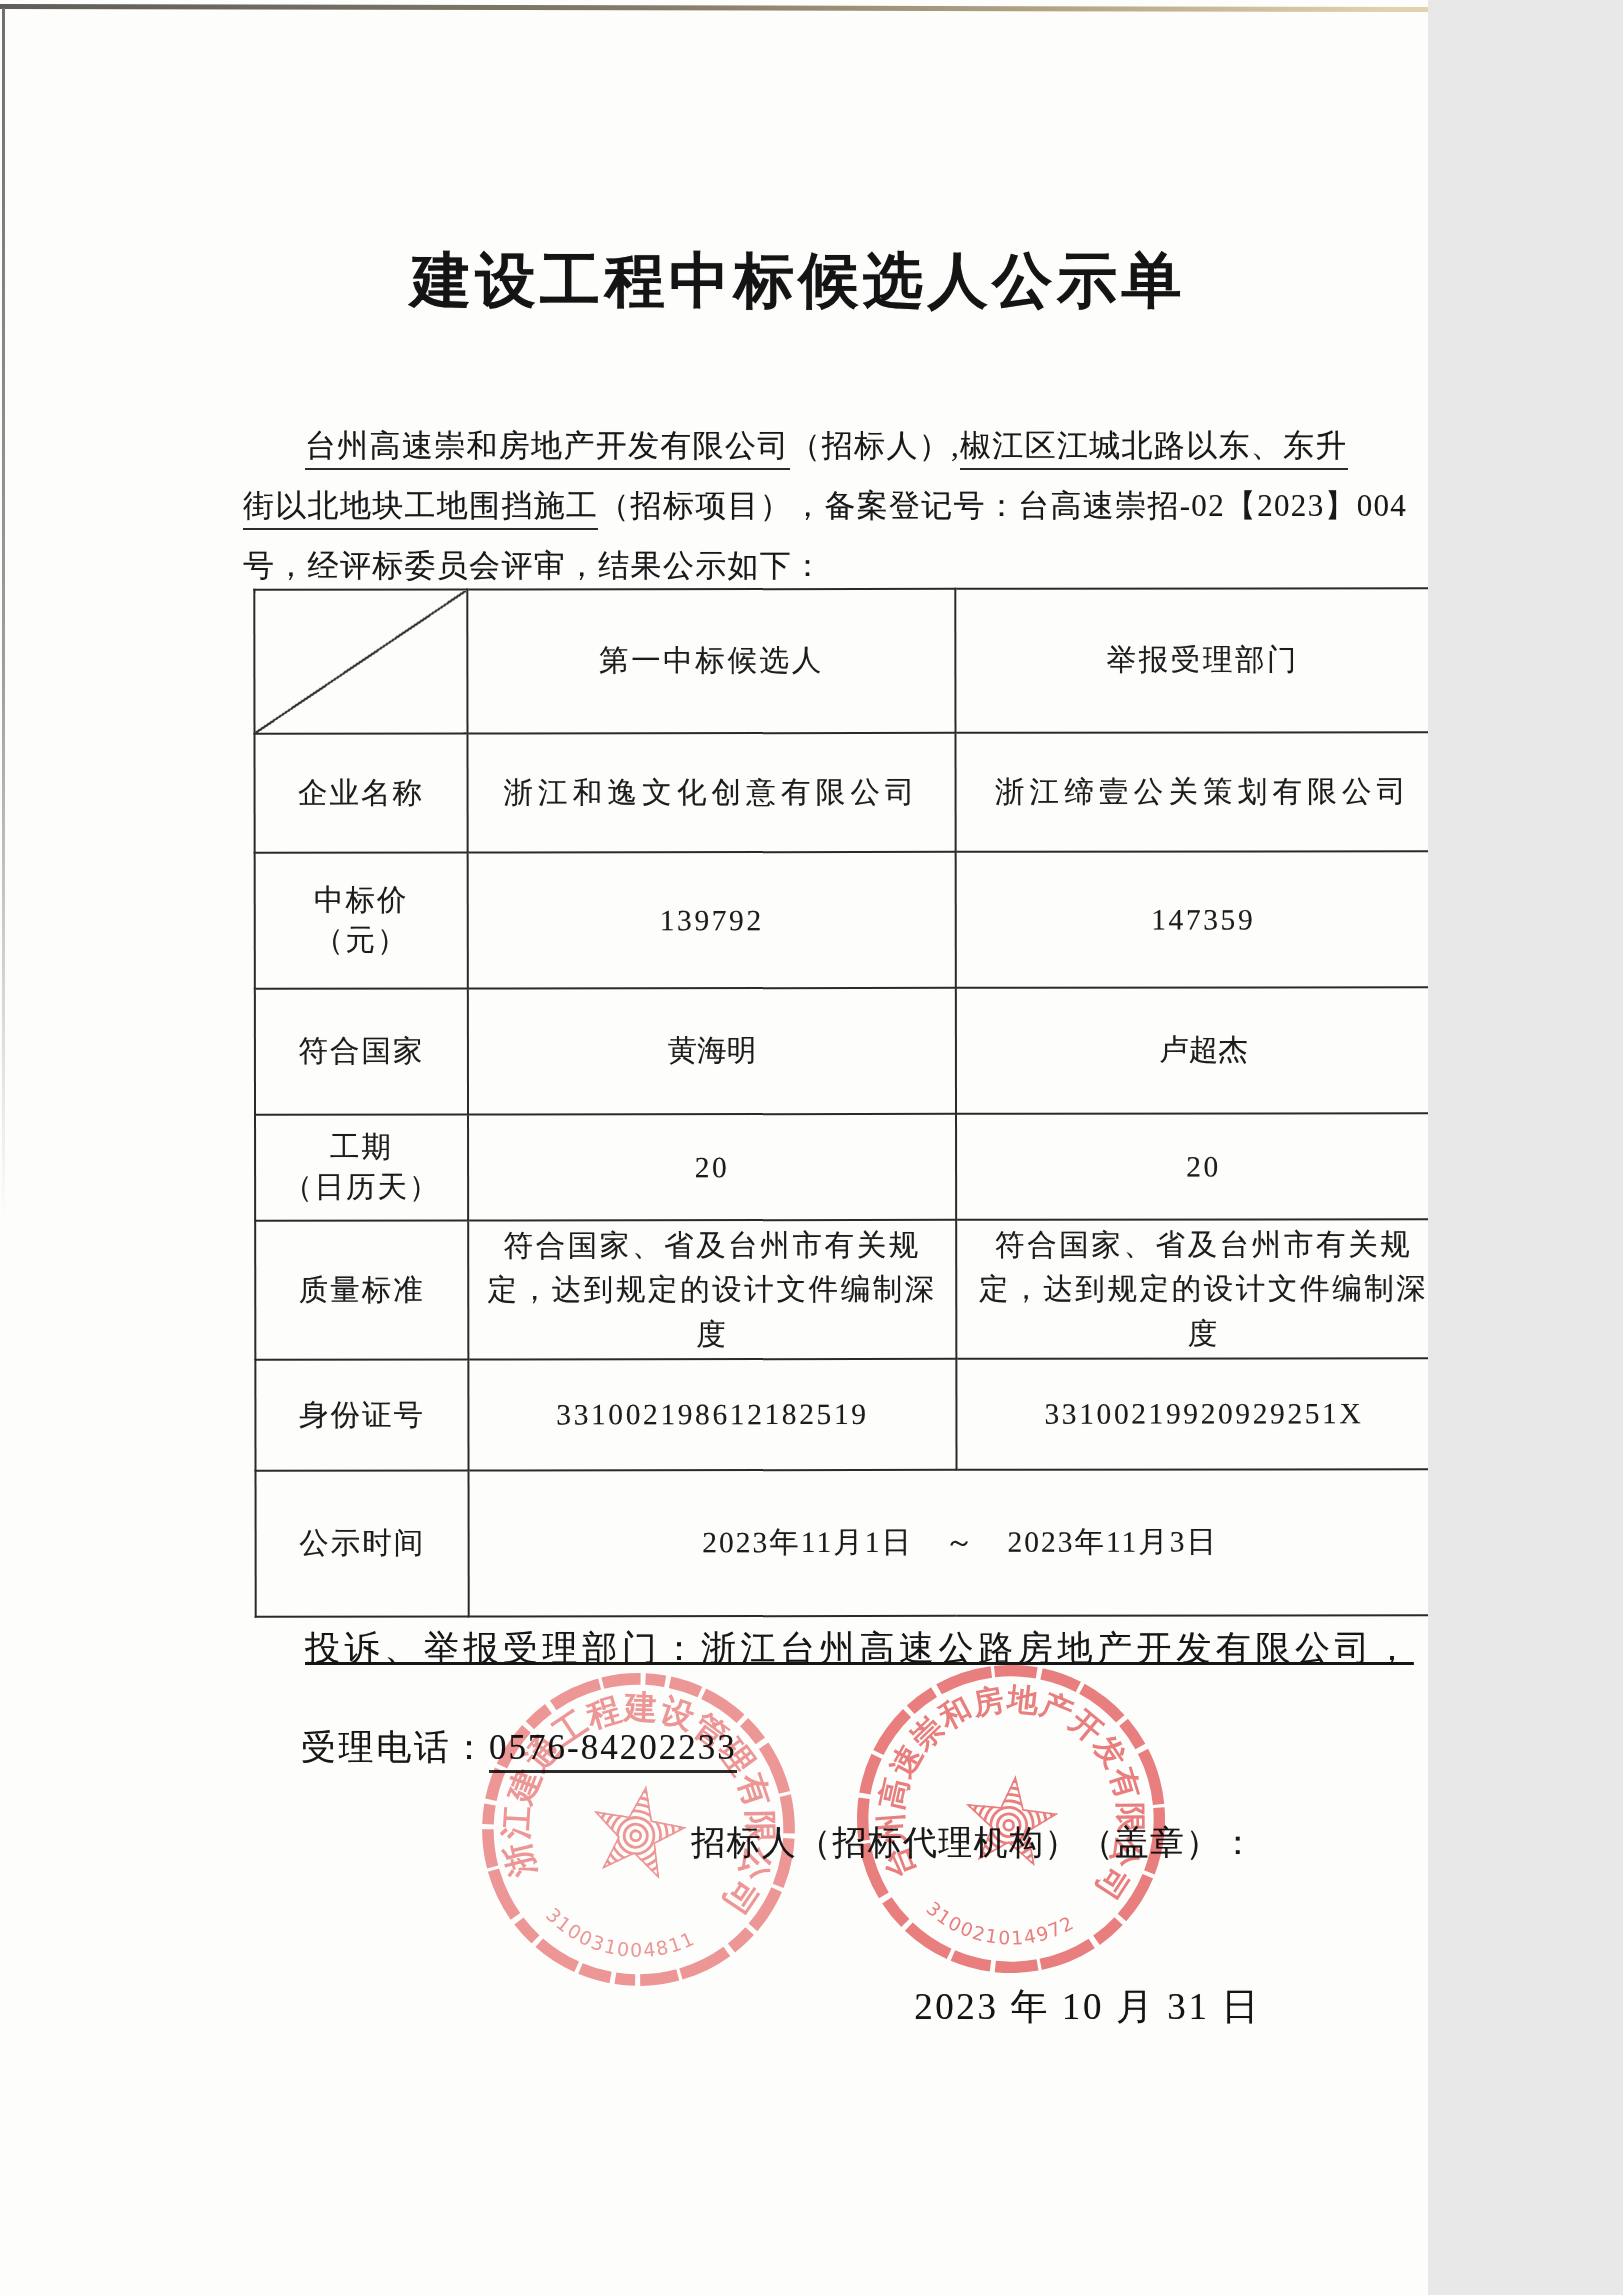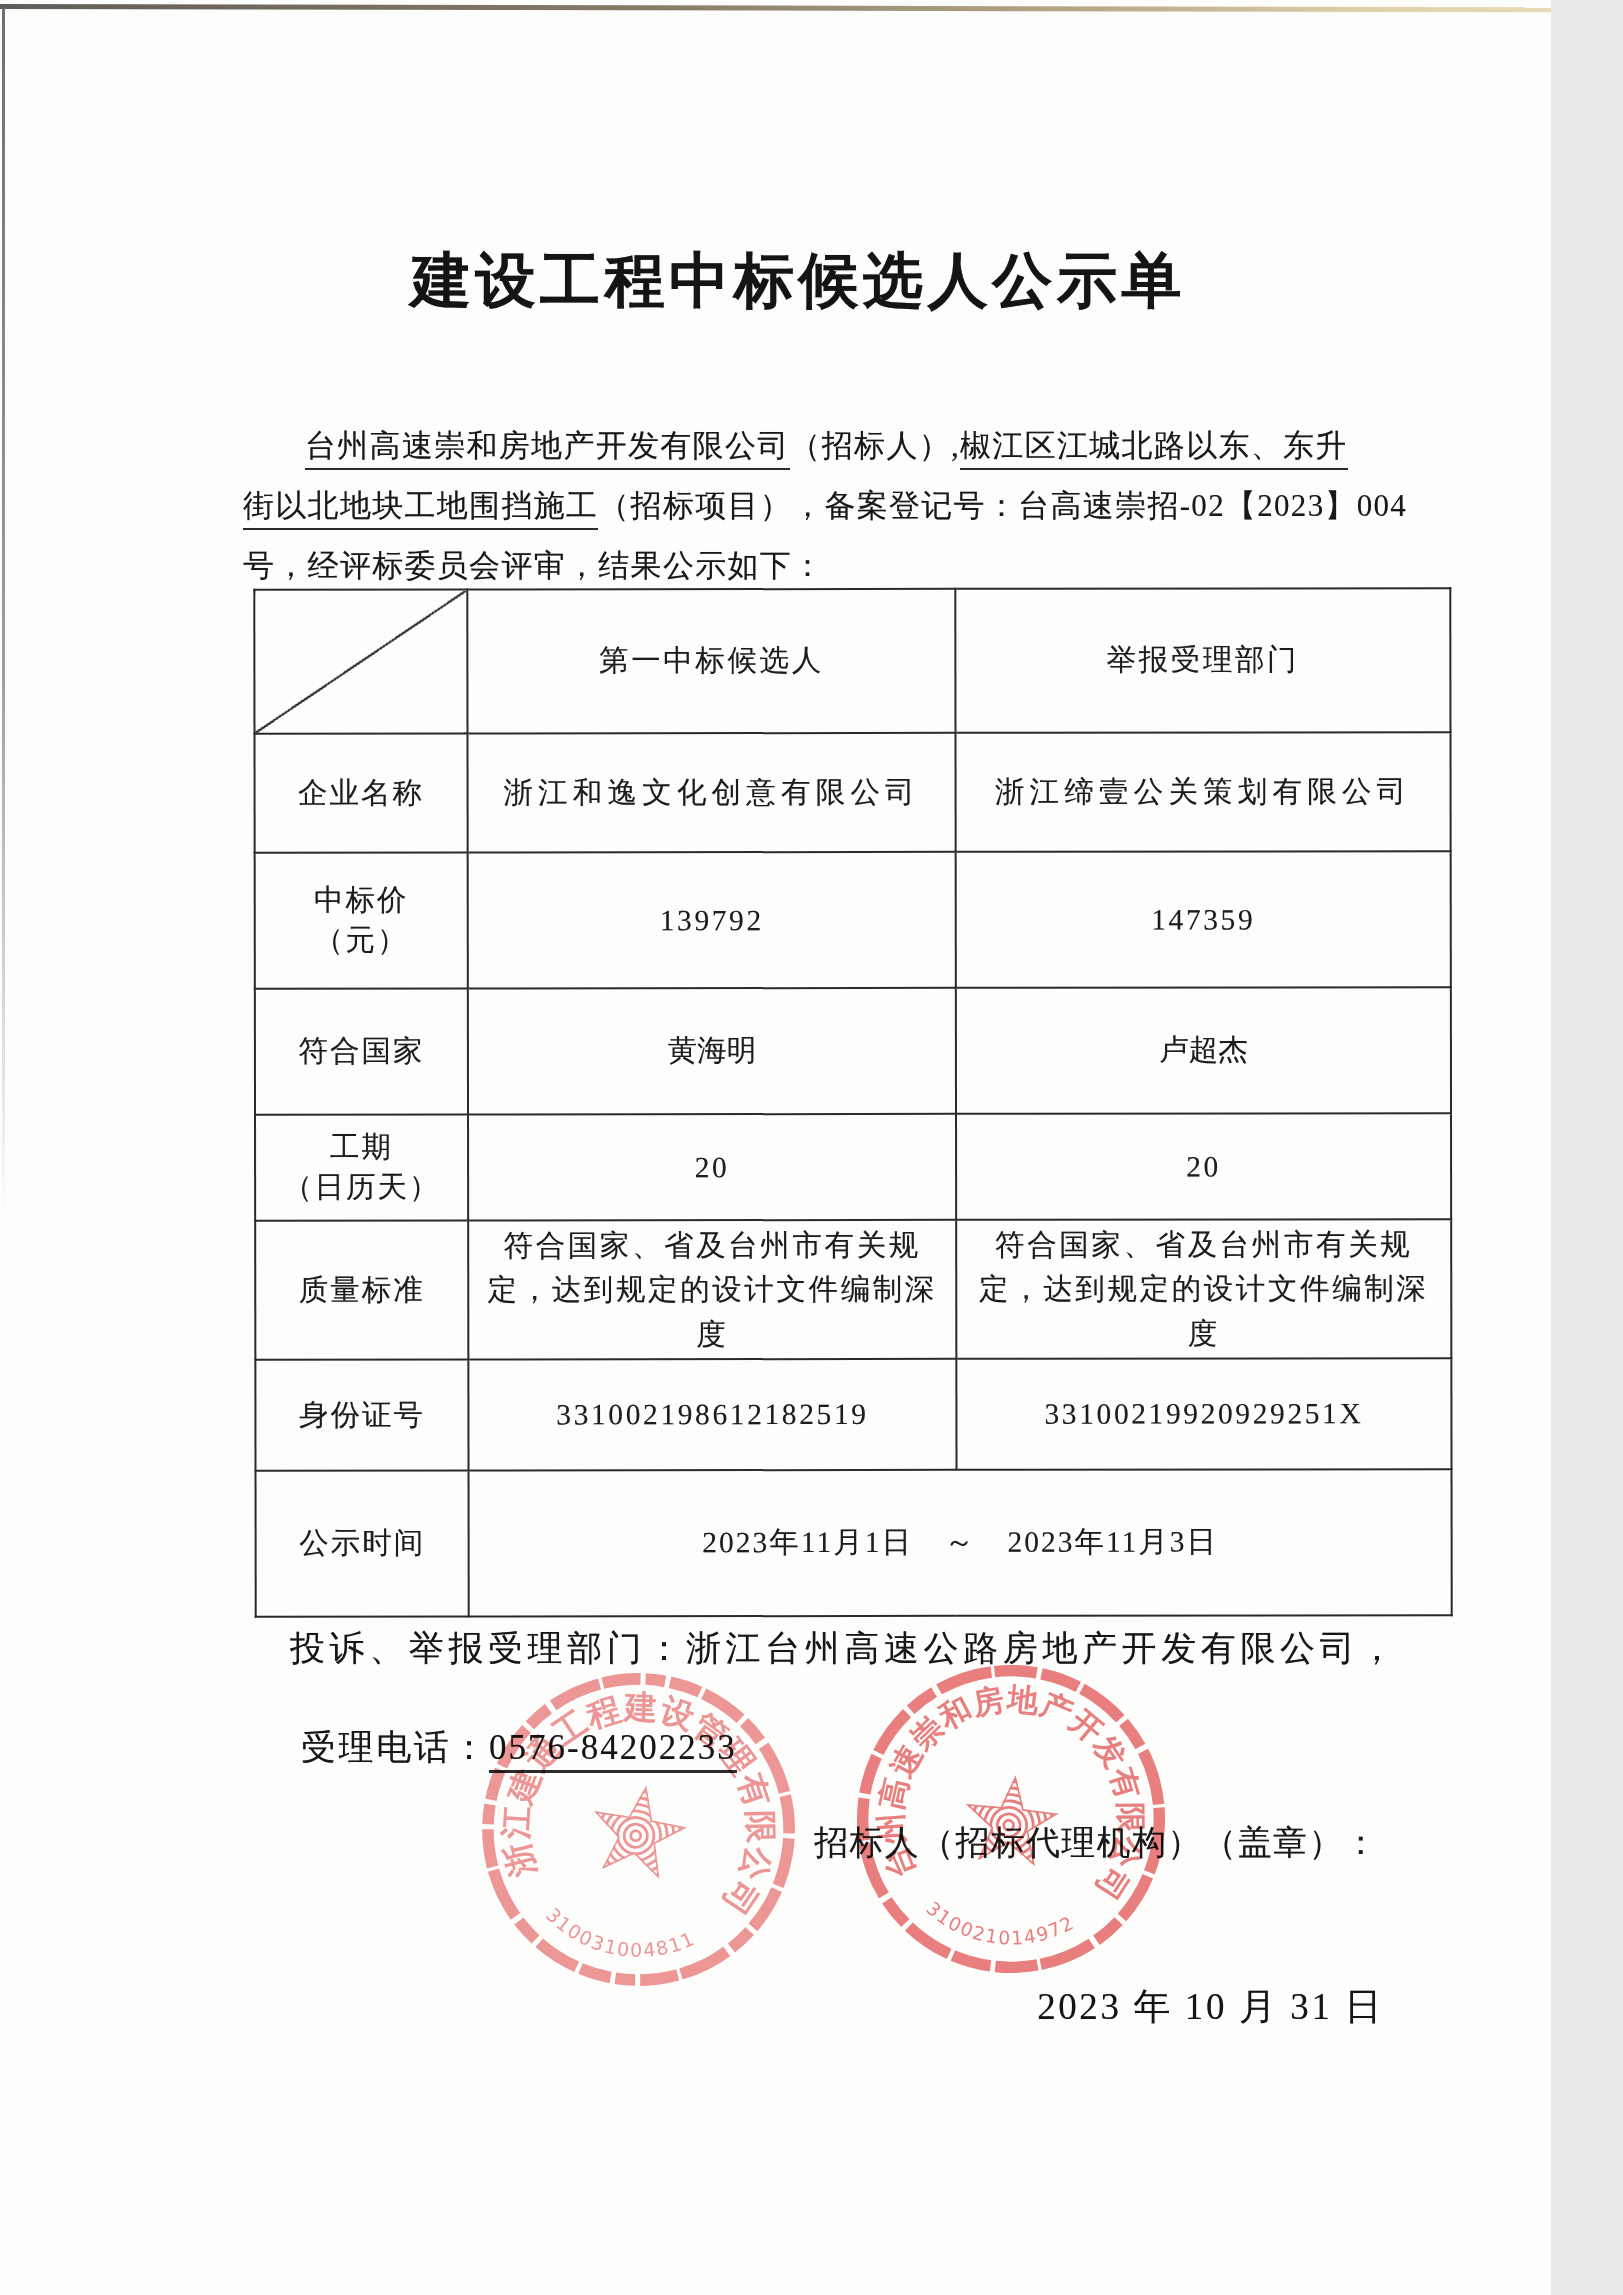--- a/index.html
+++ b/index.html
@@ -1,18 +1,18 @@
 <!DOCTYPE html>
 <html style="font-size:10.5px"><head>
 <meta charset="utf-8">
 <style>
   html,body{margin:0;padding:0;background:#e8e8e8;}
   .page{
     position:relative;
-    width:1551px;height:2295px;
+    width:1428px;height:2295px;
     background:#fdfdfc;
     overflow:hidden;
     font-family:"Liberation Serif","DejaVu Serif",serif;
     color:#1d1d1d;
   }
   
   .scan-top-edge{
     position:absolute;left:0;top:3.9px;width:1623px;height:5.2px;
     background:linear-gradient(to right,#45413c,#6f6450 40%,#a5956f 65%,#d9c99d 85%,#e6d8b0);
     transform:rotate(0.12deg);transform-origin:left center;opacity:.85;
@@ -53,23 +53,23 @@
         rgba(0,0,0,0) 49.55%, #2a2a2a 49.55%, #2a2a2a 50.45%, rgba(0,0,0,0) 50.45%);
   }
   .col-header{font-size:27px;letter-spacing:2.6px;}
   .row-label{white-space:pre-line;letter-spacing:2px;line-height:1.35;}
   .company{letter-spacing:5.2px;}
   .num-val{letter-spacing:2.6px;}
   .quality{font-size:29px;letter-spacing:2.6px;line-height:1.5;border-radius:9px;}
   .period-val{letter-spacing:2px;font-size:30px;}
   
   .complaint-line{
-    position:absolute;left:290px;top:1625px;
+    position:absolute;left:305px;top:1625px;
     font-size:35px;letter-spacing:4.6px;color:#161616;
-    text-shadow:0 0 0.7px rgba(0,0,0,.4);white-space:nowrap;
+    text-shadow:0 0 0.7px rgba(0,0,0,.4);white-space:nowrap;text-decoration:underline;
   }
   .phone-line{
     position:absolute;left:301px;top:1724px;
     font-size:35px;letter-spacing:2.6px;color:#161616;
     text-shadow:0 0 0.7px rgba(0,0,0,.4);white-space:nowrap;
   }
   .phone-number{border-bottom:3.9px solid #2b2b2b;padding-bottom:3.3px;letter-spacing:2px;}
   .sign-line{
     position:absolute;right:172px;top:1820px;
     font-size:34px;letter-spacing:1.3px;color:#181818;

